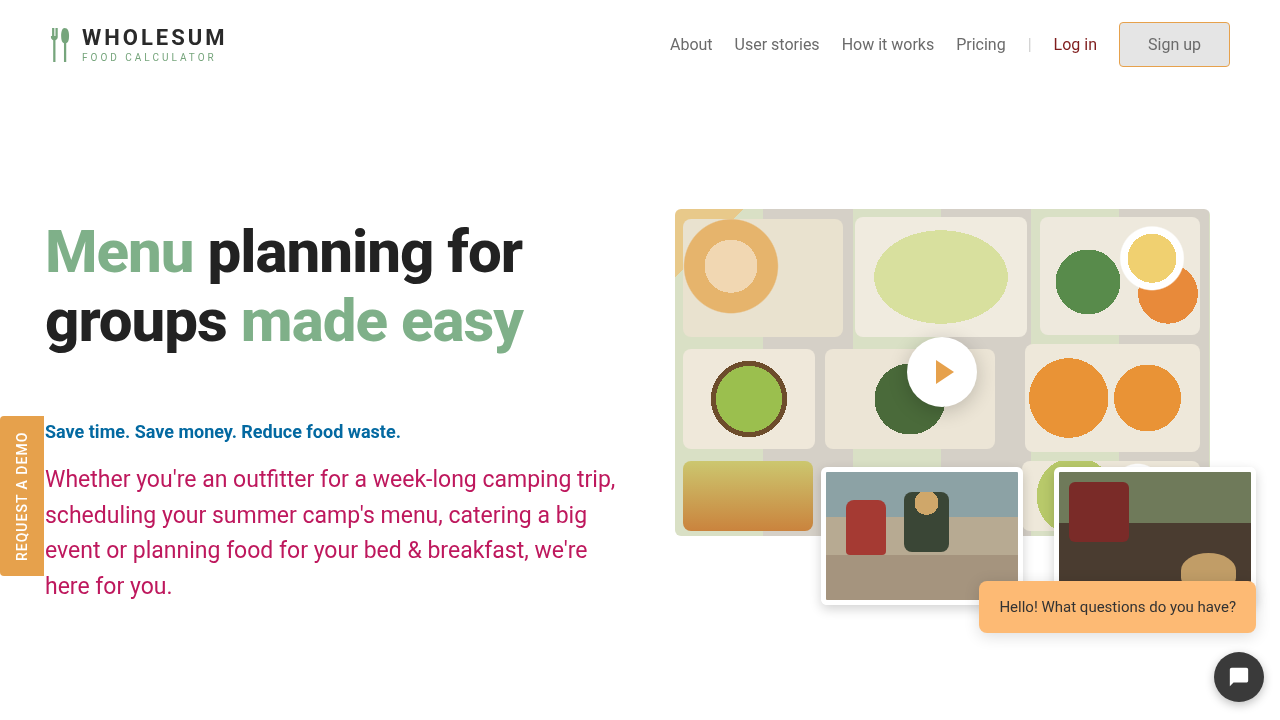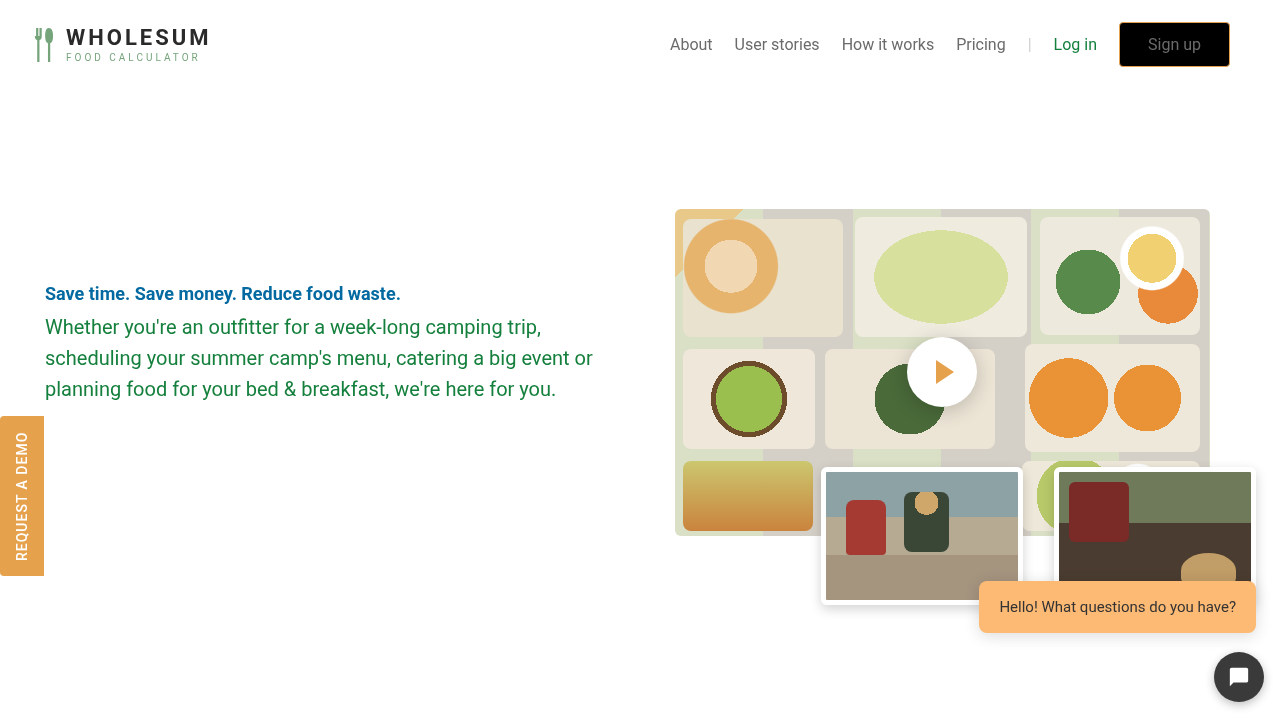--- a/index.html
+++ b/index.html
@@ -9,21 +9,21 @@
       height: 720px;
       background: #fff;
       position: relative;
       overflow: hidden;
       color: #2a2a2a;
     }
 
     .header {
       display: flex;
       justify-content: space-between;
-      padding: 22px 50px 22px 30px;
+      padding: 22px 50px 22px 46px;
     }
     .logo {
       display: flex;
       align-items: center;
       gap: 8px;
     }
     .logo svg { width: 28px; height: 34px; }
     .logo-text { display: flex; flex-direction: column; line-height: 1; }
     .logo-main {
       font-weight: 700;
@@ -42,31 +42,31 @@
       display: flex;
       align-items: center;
       gap: 22px;
     }
     .nav a {
       text-decoration: none;
       color: #6b6b6b;
       font-size: 16px;
       cursor: pointer;
     }
-    .nav .login { color: #15803d; font-size: 16px; }
+    .nav .login { color: #7f1d1d; font-size: 16px; }
     .nav .divider { color: #cfcfcf; }
     .signup-btn {
       border: 1px solid #e6a14c;
       color: #e6a14c;
       padding: 12px 28px;
       border-radius: 4px;
       text-decoration: none;
       font-size: 16px;
       cursor: pointer;
-      background: #000000;
+      background: #e5e5e5;
     }
 
     .hero {
       display: flex;
       padding: 120px 50px 0 45px;
       gap: 30px;
       align-items: flex-start;
     }
     .hero-left {
       flex: 0 0 600px;
@@ -80,23 +80,23 @@
       color: #222;
     }
     .headline .accent { color: #7fb089; }
     .tagline {
       margin-top: 66px;
       font-size: 18px;
       font-weight: 700;
       color: #0369a1;
     }
     .body-text {
-      margin-top: 8px;
-      font-size: 20px;
-      color: #15803d;
+      margin-top: 20px;
+      font-size: 23px;
+      color: #be185d;
       line-height: 1.55;
       max-width: 590px;
     }
 
     .hero-right {
       position: relative;
       flex: 1;
     }
     .main-image {
       width: 535px;
@@ -209,20 +209,23 @@
     <a>How it works</a>
     <a>Pricing</a>
     <span class="divider">|</span>
     <a class="login">Log in</a>
     <a class="signup-btn">Sign up</a>
   </nav>
 </header>
 
 <section class="hero">
   <div class="hero-left">
+    <h1 class="headline">
+      <span class="accent">Menu</span><span> planning for groups </span><span class="accent">made easy</span>
+    </h1>
     <p class="tagline">Save time. Save money. Reduce food waste.</p>
     <p class="body-text">Whether you're an outfitter for a week-long camping trip, scheduling your summer camp's menu, catering a big event or planning food for your bed &amp; breakfast, we're here for you.</p>
   </div>
   <div class="hero-right">
     <div class="main-image">
       <div class="tray t1"></div>
       <div class="tray t2"></div>
       <div class="tray t3"></div>
       <div class="tray t4"></div>
       <div class="tray t5"></div>

